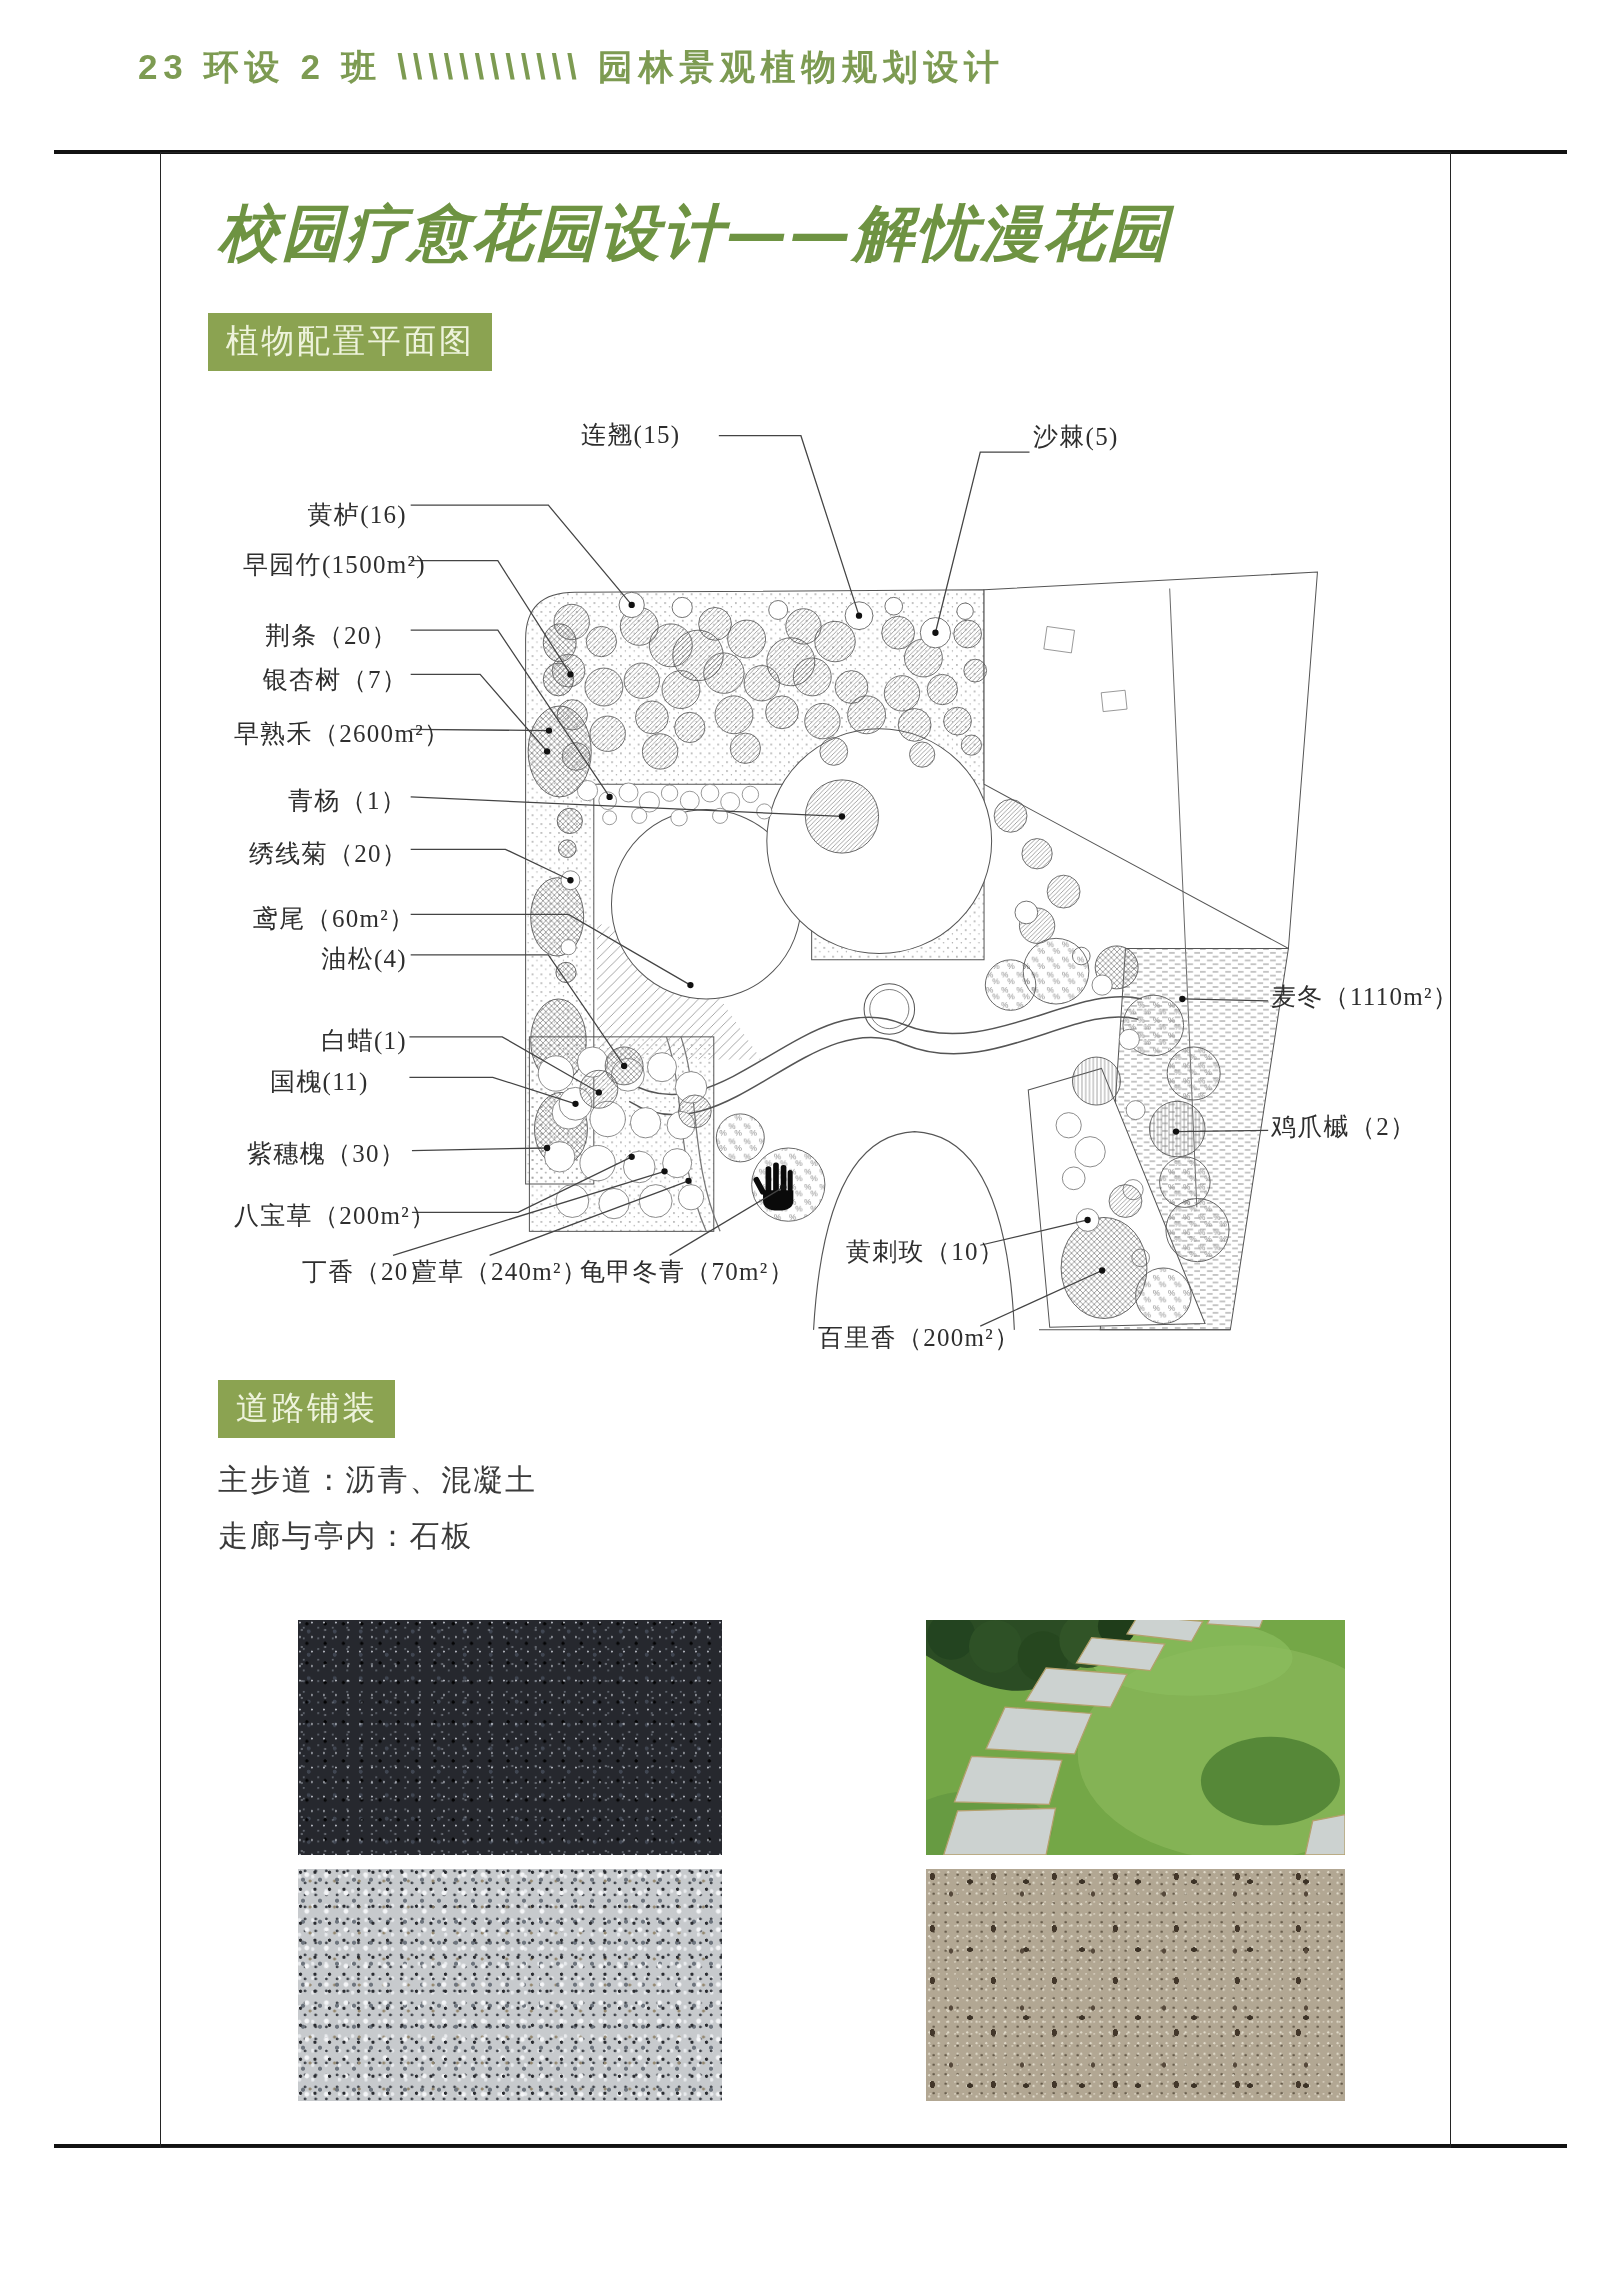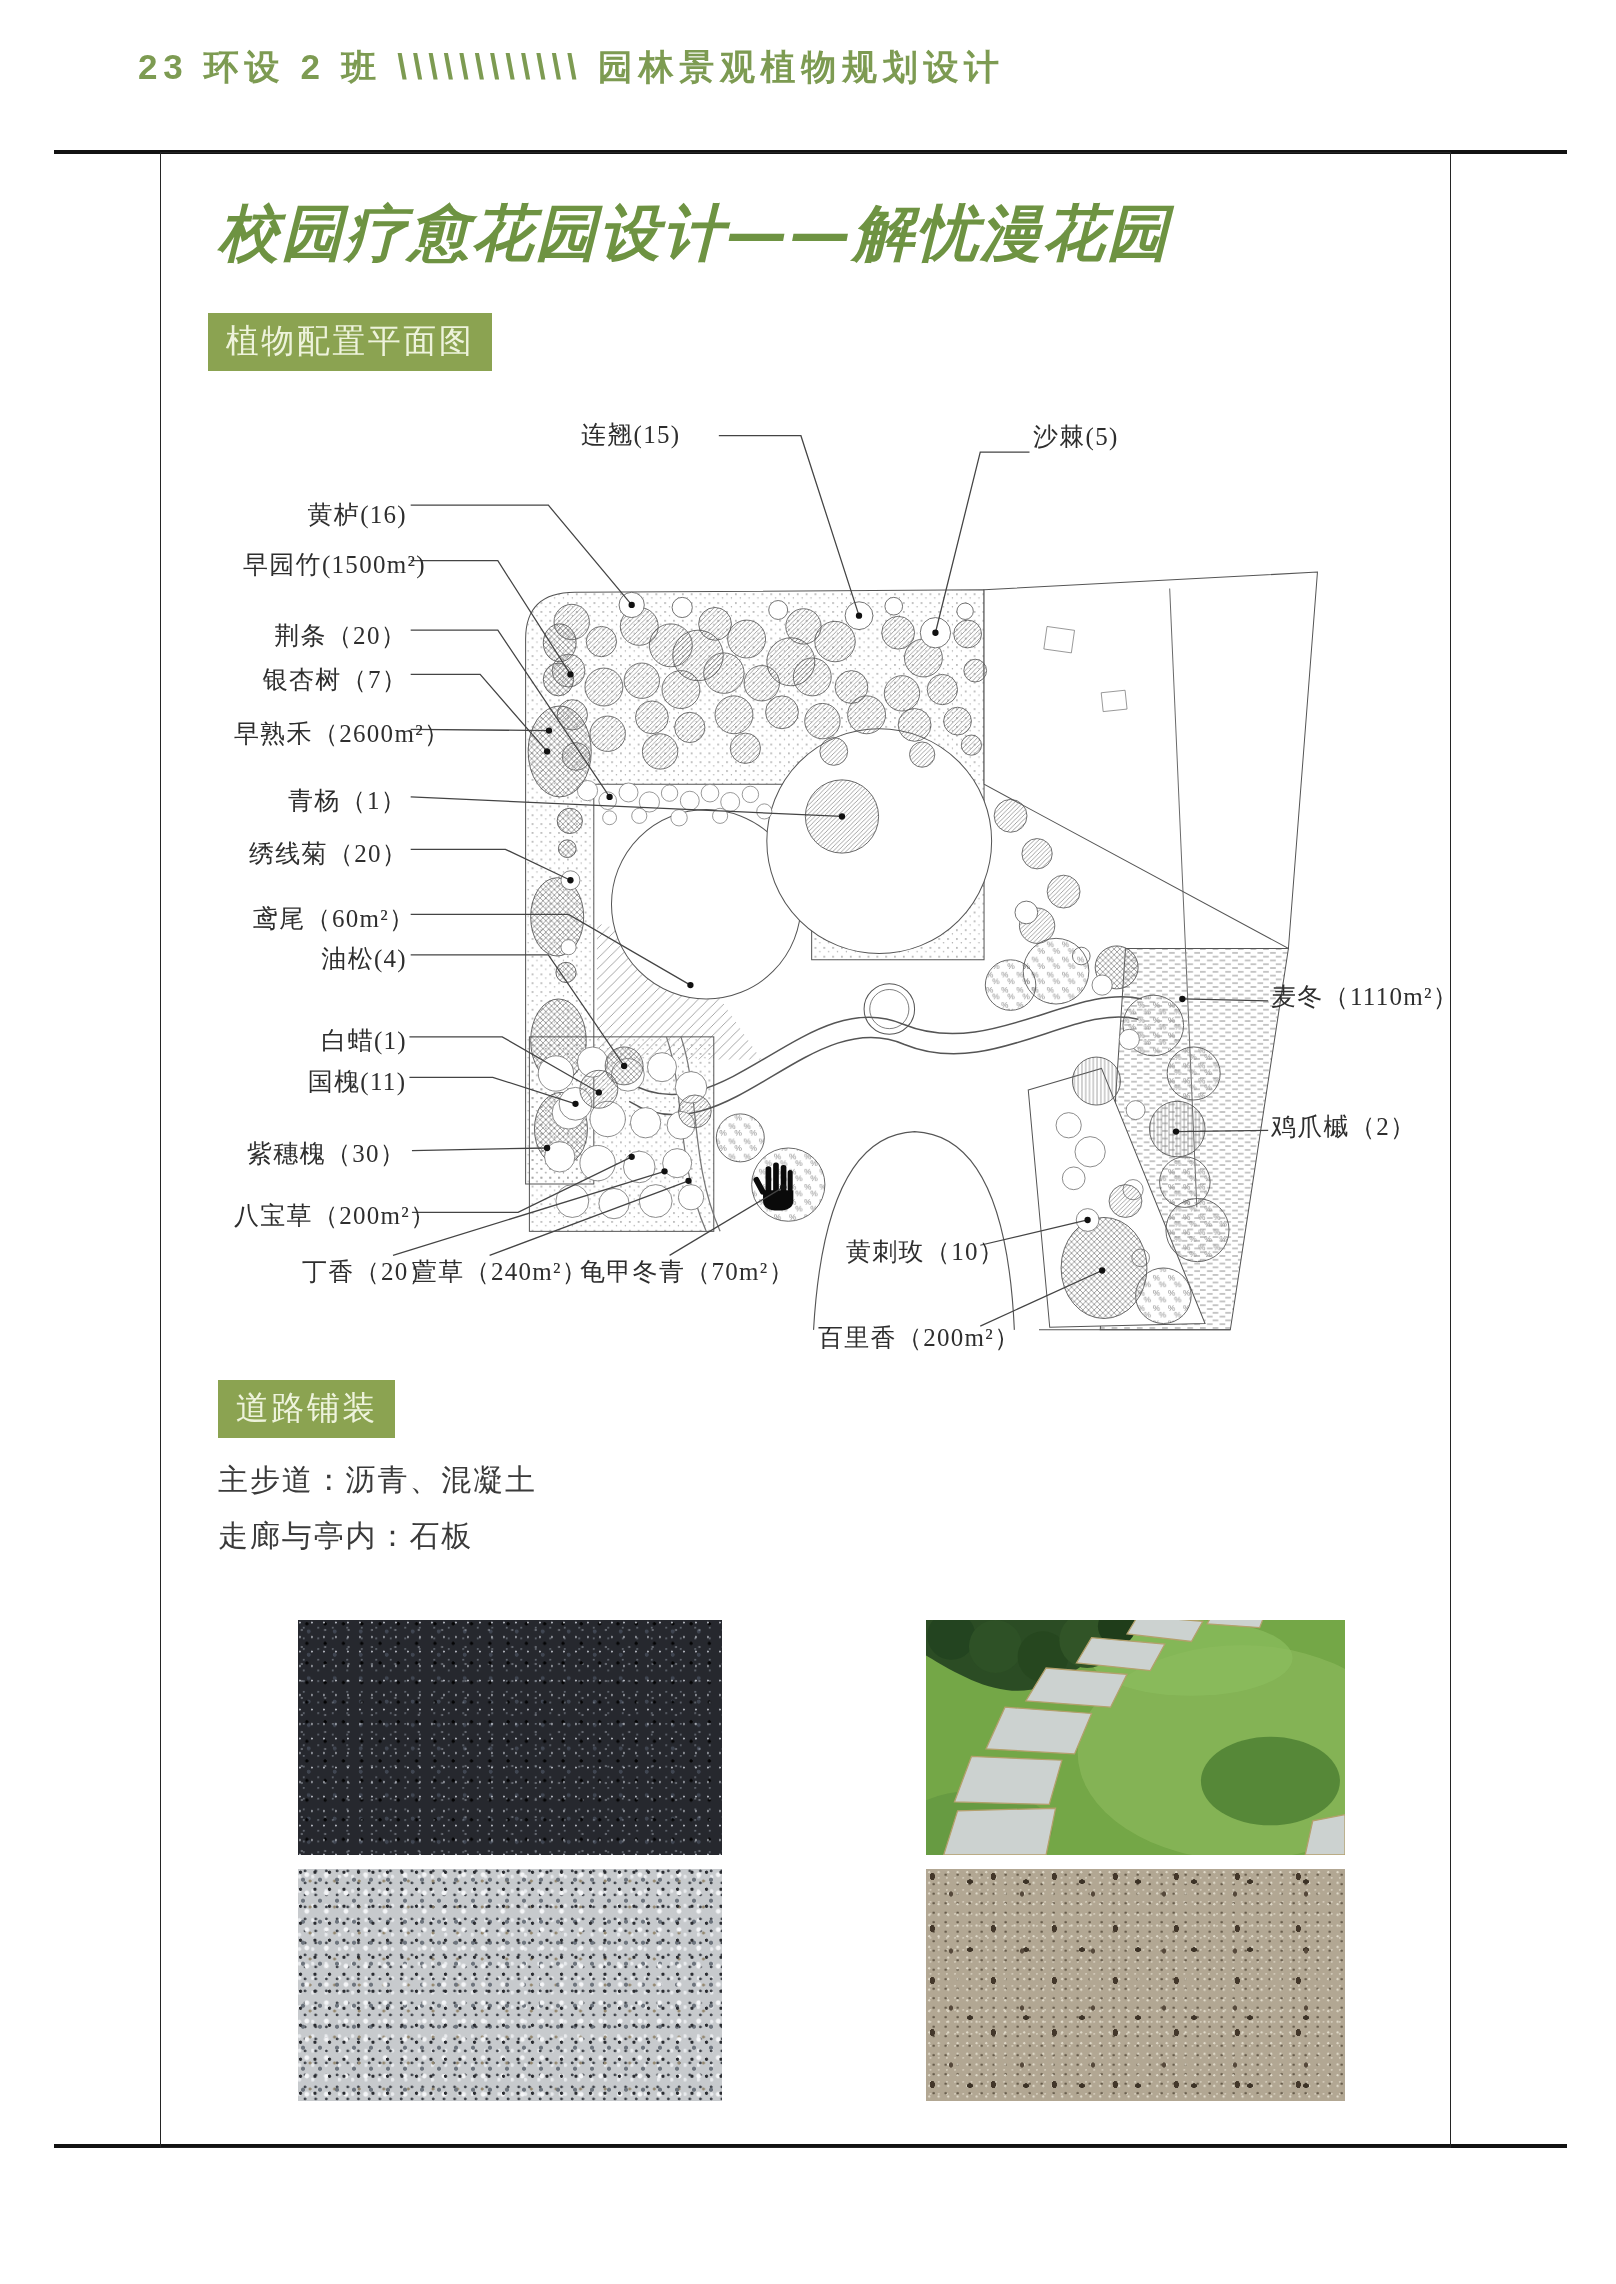--- a/index.html
+++ b/index.html
@@ -324,29 +324,29 @@
         <circle cx="1745" cy="2012" r="5"></circle>
         <circle cx="1872" cy="1582" r="5"></circle>
       <circle cx="1862" cy="1792" r="5"></circle>
     </g>
   </svg>
 
   <div class="plabel" style="left:581px;top:418px;width:139px">连翘(15)</div>
   <div class="plabel" style="left:1033px;top:420px;width:126px">沙棘(5)</div>
   <div class="plabel" style="left:265px;top:498px;width:142px;text-align:right">黄栌(16)</div>
   <div class="plabel" style="left:243px;top:548px;width:164px;text-align:right">早园竹(1500m²)</div>
-  <div class="plabel" style="left:265px;top:619px;width:142px;text-align:right">荆条（20）</div>
+  <div class="plabel" style="left:265px;top:619px;width:142px;text-align:left">荆条（20）</div>
   <div class="plabel" style="left:253px;top:663px;width:155px;text-align:right">银杏树（7）</div>
   <div class="plabel" style="left:234px;top:717px;width:174px;text-align:right">早熟禾（2600m²）</div>
   <div class="plabel" style="left:265px;top:784px;width:142px;text-align:right">青杨（1）</div>
   <div class="plabel" style="left:249px;top:837px;width:158px;text-align:right">绣线菊（20）</div>
   <div class="plabel" style="left:253px;top:902px;width:155px;text-align:right">鸢尾（60m²）</div>
   <div class="plabel" style="left:281px;top:942px;width:126px;text-align:right">油松(4)</div>
   <div class="plabel" style="left:281px;top:1024px;width:126px;text-align:right">白蜡(1)</div>
-  <div class="plabel" style="left:289px;top:1065px;width:136px;text-align:center">国槐(11)</div>
+  <div class="plabel" style="left:270px;top:1065px;width:136px;text-align:left">国槐(11)</div>
   <div class="plabel" style="left:246px;top:1137px;width:161px;text-align:center">紫穗槐（30）</div>
   <div class="plabel" style="left:234px;top:1199px;width:174px;text-align:right">八宝草（200m²）</div>
   <div class="plabel" style="left:302px;top:1255px;width:107px">丁香（20）</div>
   <div class="plabel" style="left:412px;top:1255px;width:145px">萱草（240m²）</div>
   <div class="plabel" style="left:580px;top:1255px;width:170px">龟甲冬青（70m²）</div>
   <div class="plabel" style="left:846px;top:1235px;width:133px">黄刺玫（10）</div>
   <div class="plabel" style="left:818px;top:1321px;width:161px">百里香（200m²）</div>
   <div class="plabel" style="left:1271px;top:980px;width:164px">麦冬（1110m²）</div>
   <div class="plabel" style="left:1271px;top:1110px;width:139px">鸡爪槭（2）</div>
 

